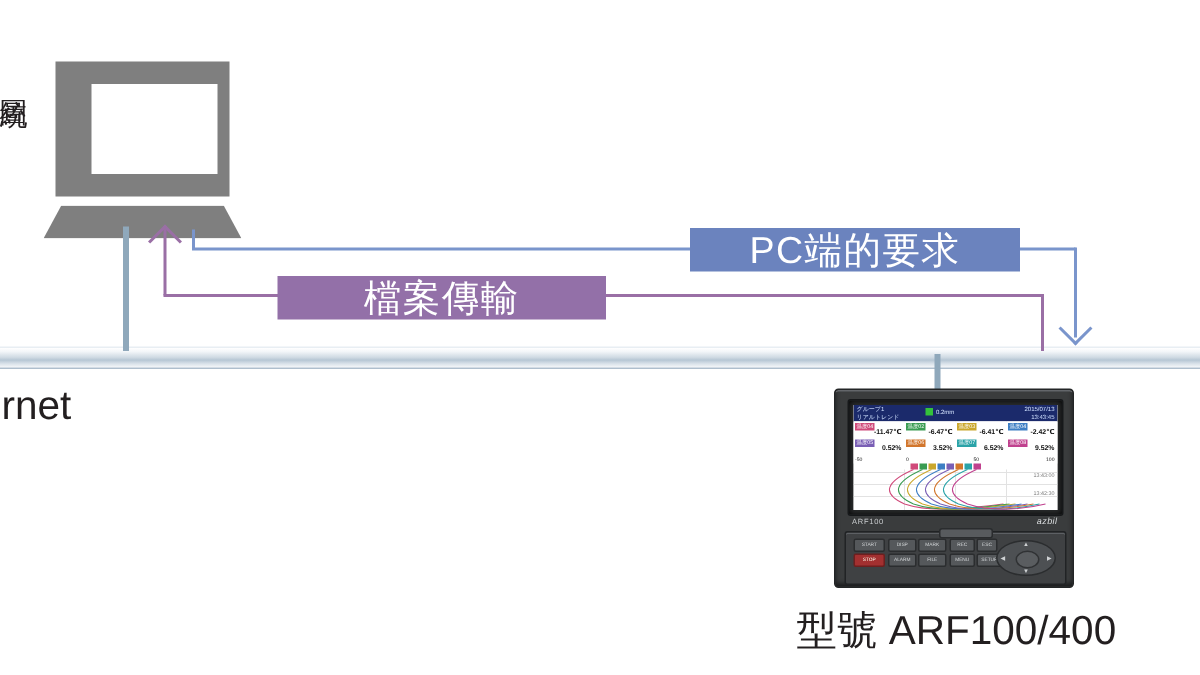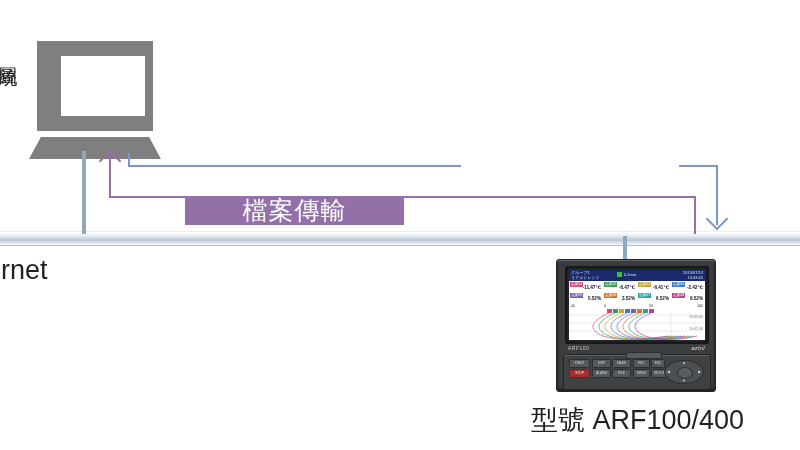--- a/index.html
+++ b/index.html
@@ -175,24 +175,27 @@
   <div class="stroke h purple-net" style="left:403px;top:196px;width:292px;"></div>
 
   <div class="stroke v purple-net" style="left:694px;top:196px;height:38px;"></div>
 
   <div class="stroke v blue-net" style="left:128px;top:153px;height:13px;"></div>
   <div class="stroke h blue-net" style="left:128px;top:165px;width:333px;"></div>
   <div class="stroke h blue-net" style="left:679px;top:165px;width:38px;"></div>
   <div class="stroke v blue-net" style="left:716px;top:165px;height:60px;"></div>
   <div class="chev down blue-net" style="left:709px;top:211px;"></div>
 
-  <div class="callout purple" style="left:185px;top:196px;width:219px;height:29px;">
+  <div class="callout purple" style="left:185px;top:184px;width:219px;height:29px;">
     <span>檔案傳輸</span>
   </div>
 
+  <div class="callout blue" style="left:460px;top:152px;width:220px;height:29px;">
+    <span>PC端的要求</span>
+  </div>
 
   <div class="device">
     <div class="dev-body"></div>
 
     <div class="dev-bezel">
       <div class="dev-lcd">
 
         <div class="lcd-top">
           <div class="grp">
             <div>グループ1</div>

